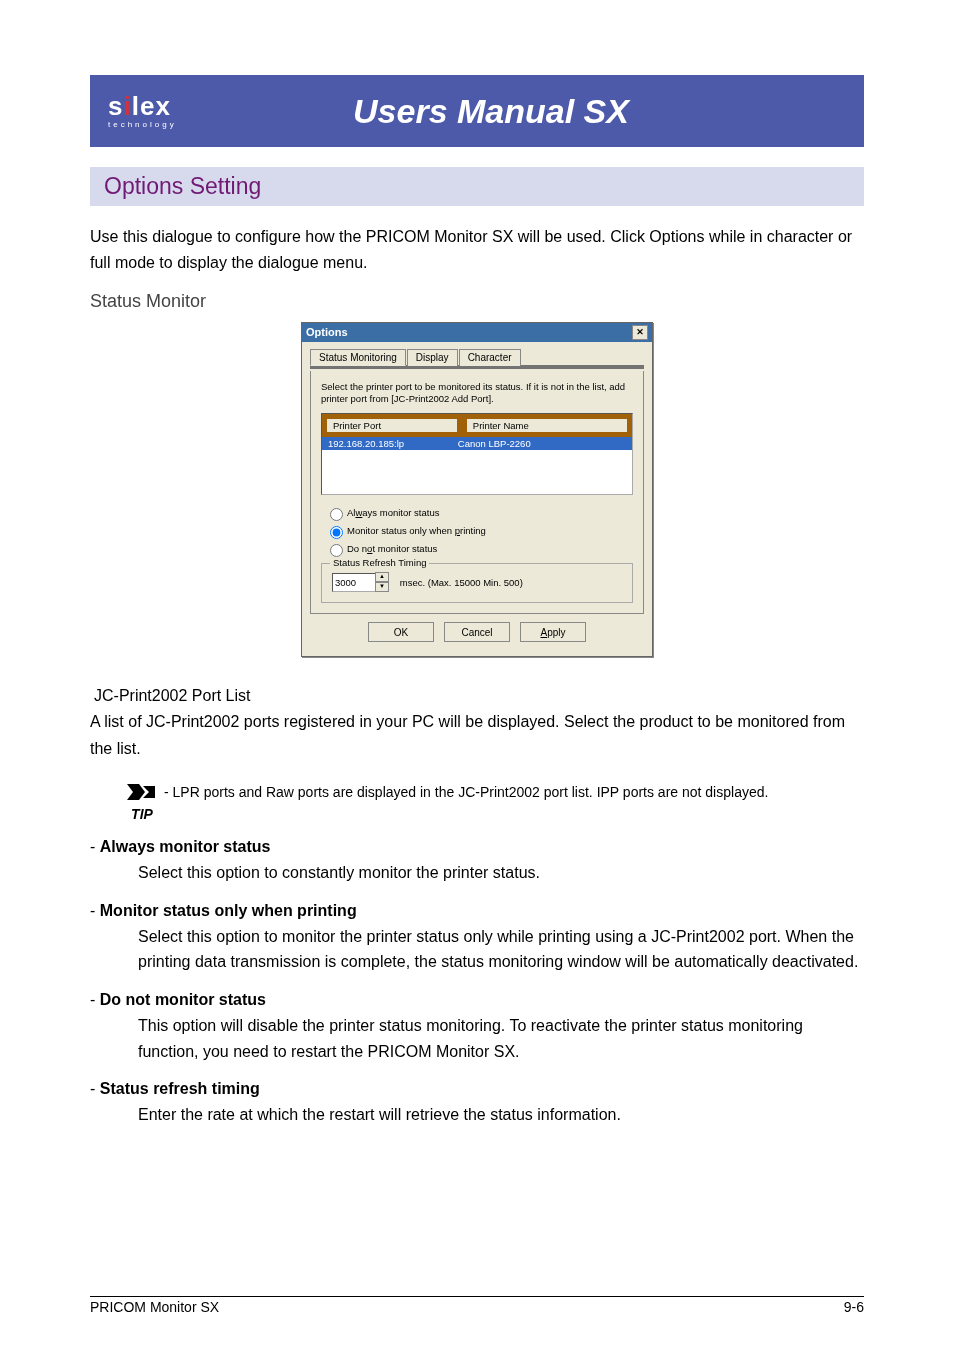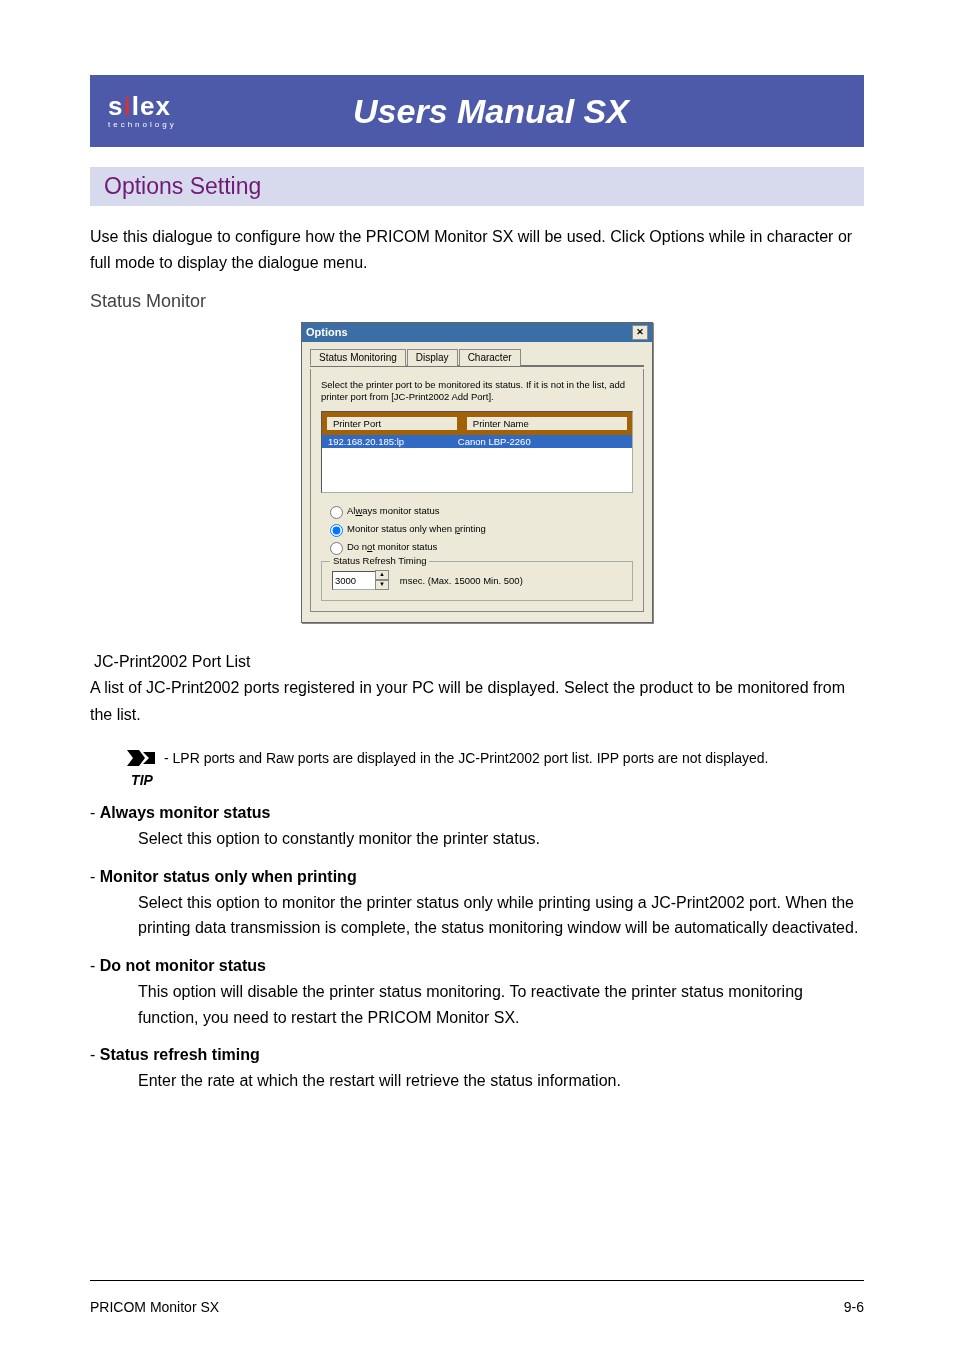--- a/index.html
+++ b/index.html
@@ -99,21 +99,21 @@
     font-size: 9px;
     text-align: center;
     line-height: 13px;
     border: 1px solid #888;
   }
   .dlg-body {
     padding: 6px 8px 10px 8px;
   }
   .tabs {
     display: flex;
-    border-bottom: 2px solid #737373;
+    border-bottom: 4px solid #737373;
     margin-bottom: 2px;
   }
   .tab {
     padding: 2px 8px;
     border: 1px solid #888;
     border-bottom: none;
     background: #ece9d8;
     margin-right: 1px;
     position: relative;
     top: 1px;
@@ -253,21 +253,21 @@
   }
   .footer {
     position: absolute;
     bottom: 36px;
     left: 90px;
     right: 90px;
     border-top: 1px solid #000;
     display: flex;
     justify-content: space-between;
     font-size: 14px;
-    padding-top: 18px;
+    padding-top: 2px;
   }
   .underline-accel { text-decoration: underline; }
 </style>
 </head>
 <body>
 
 <div class="page">
 
   <div class="header-bar">
     <div class="logo">
@@ -319,20 +319,25 @@
             <span class="spin">
               <input type="text" value="3000" style="">
               <span class="spinbtns">
                 <div>▲</div>
                 <div>▼</div>
               </span>
             </span>
             <span class="msec">msec. (Max. 15000  Min. 500)</span>
           </div>
         </div>
+        <div class="dlg-buttons">
+          <button>OK</button>
+          <button>Cancel</button>
+          <button><span class="underline-accel">A</span>pply</button>
+        </div>
       </div>
     </div>
   </div>
 
   <div class="item-heading"> JC-Print2002 Port List</div>
   <div class="body-text">A list of JC-Print2002 ports registered in your PC will be displayed. Select the product to be monitored from the list.</div>
 
   <div class="tip-row">
     <div class="tip-icon">
       <svg width="34" height="24" viewBox="0 0 34 24">

